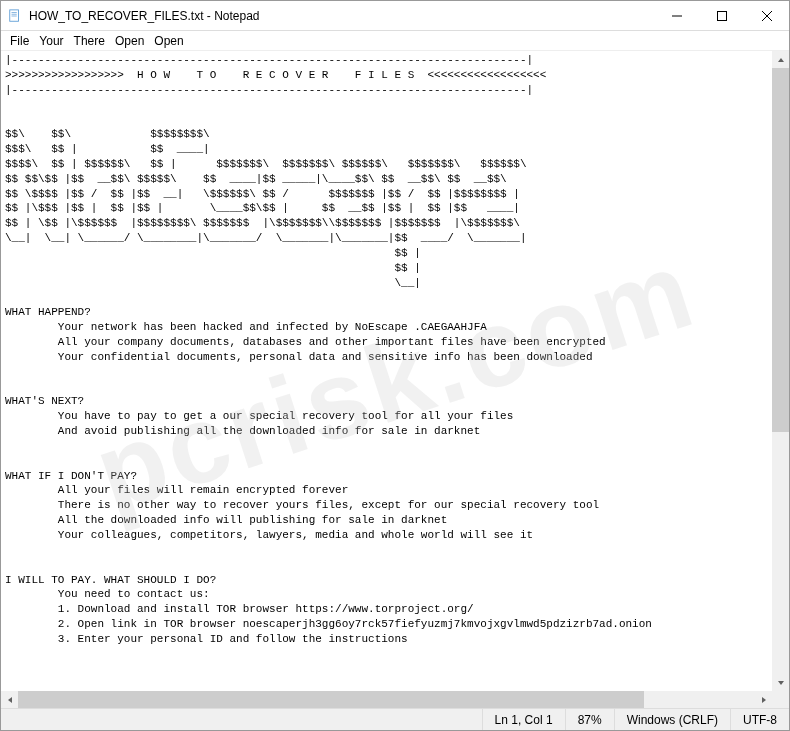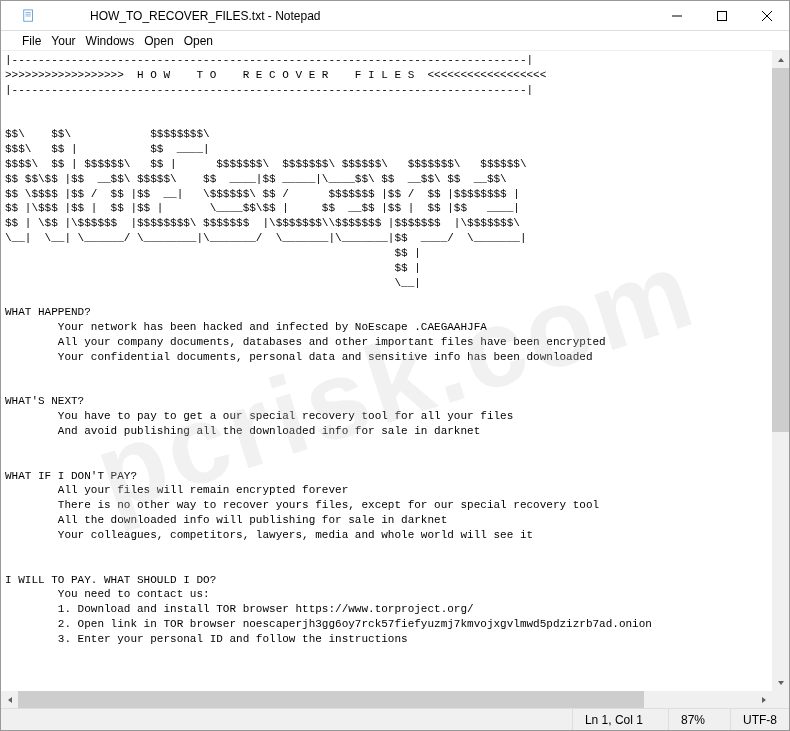--- a/index.html
+++ b/index.html
@@ -21,22 +21,21 @@
       border: 1px solid #999;
       display: flex;
       flex-direction: column;
     }
     .titlebar {
       height: 30px;
       background: #fff;
       border-bottom: 1px solid #ddd;
       display: flex;
       align-items: center;
-      padding-left: 20px;
-      gap: 47px;
+      padding-left: 6px;
     }
     .titlebar-icon {
       width: 16px;
       height: 16px;
       margin-right: 6px;
       display: flex;
       align-items: center;
       justify-content: center;
     }
     .titlebar-title {
@@ -55,21 +54,21 @@
       align-items: center;
       justify-content: center;
       font-size: 10px;
       color: #000;
     }
     .menubar {
       height: 20px;
       background: #fff;
       display: flex;
       align-items: center;
-      padding-left: 16px;
+      padding-left: 4px;
       font-size: 12px;
       border-bottom: 1px solid #eee;
     }
     .menu-item {
       padding: 0 5px;
       cursor: default;
     }
     .content-wrapper {
       flex: 1;
       position: relative;
@@ -160,21 +159,20 @@
     }
     .status-spacer {
       flex: 1;
     }
     .status-item {
       padding: 0 12px;
       border-left: 1px solid #ddd;
       height: 100%;
       display: flex;
       align-items: center;
-      margin-left: 13px;
     }
     .watermark {
       position: absolute;
       top: 50%;
       left: 50%;
       transform: translate(-50%, -50%) rotate(-18deg);
       font-size: 110px;
       font-weight: bold;
       color: rgba(200, 200, 200, 0.25);
       font-family: Arial, sans-serif;
@@ -213,21 +211,21 @@
             <line x1="0" y1="0" x2="10" y2="10" stroke="#000" stroke-width="1"></line>
             <line x1="10" y1="0" x2="0" y2="10" stroke="#000" stroke-width="1"></line>
           </svg>
       </div>
     </div>
   </div>
 
   <div class="menubar">
     <span class="menu-item">File</span>
     <span class="menu-item">Your</span>
-    <span class="menu-item">Windows</span>
+    <span class="menu-item">There</span>
     <span class="menu-item">Open</span>
     <span class="menu-item">Open</span>
   </div>
 
   <div class="content-wrapper">
     <div class="content">|------------------------------------------------------------------------------|
 &gt;&gt;&gt;&gt;&gt;&gt;&gt;&gt;&gt;&gt;&gt;&gt;&gt;&gt;&gt;&gt;&gt;&gt;  H O W    T O    R E C O V E R    F I L E S  &lt;&lt;&lt;&lt;&lt;&lt;&lt;&lt;&lt;&lt;&lt;&lt;&lt;&lt;&lt;&lt;&lt;&lt;
 |------------------------------------------------------------------------------|
 
 
@@ -300,15 +298,16 @@
     </div>
 
     <div class="scroll-corner"></div>
     <div class="watermark">pcrisk.com</div>
   </div>
 
   <div class="statusbar">
     <div class="status-spacer"></div>
     <div class="status-item">Ln 1, Col 1</div>
     <div class="status-item">87%</div>
+    <div class="status-item">Windows (CRLF)</div>
     <div class="status-item">UTF-8</div>
   </div>
 </div>
 
 </body></html>

